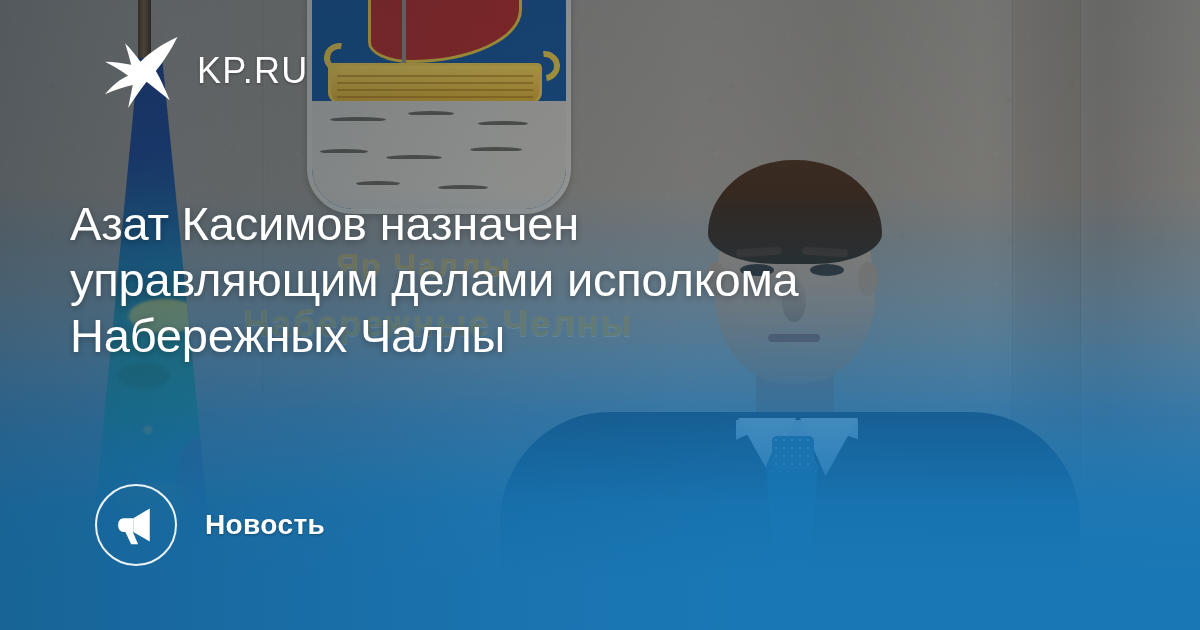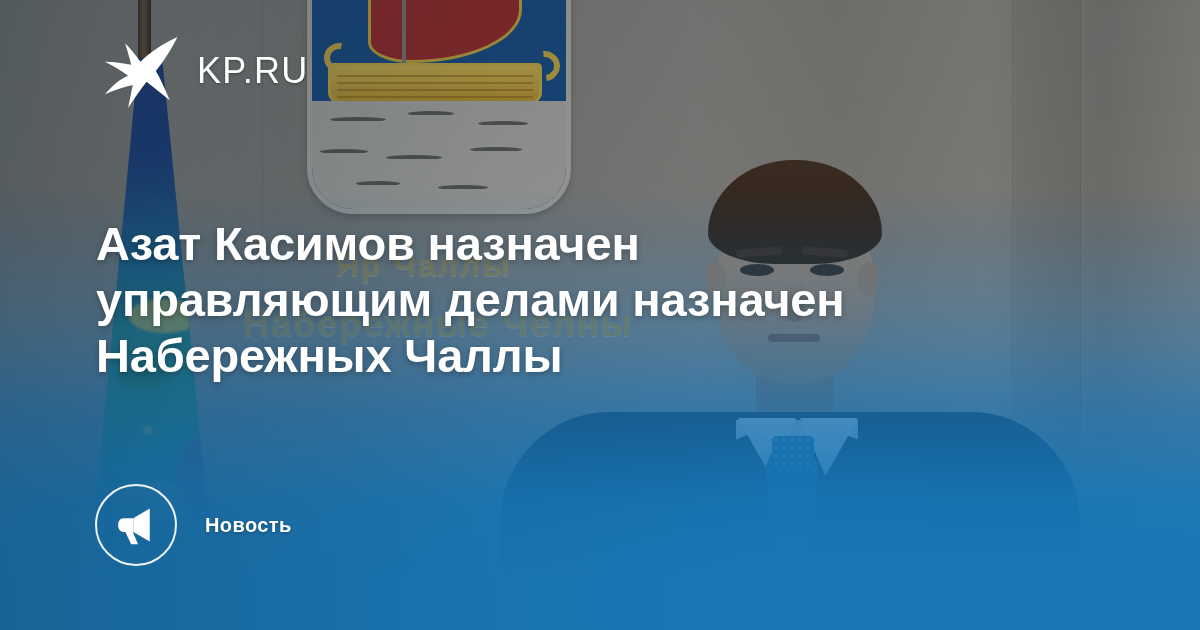--- a/index.html
+++ b/index.html
@@ -259,40 +259,39 @@
   .brand{ position:absolute; left:103px; top:34px; display:flex; align-items:center; }
   .bird{ width:78px; height:74px; display:block; }
   .brand-word{
     margin-left:16px;
     color:#fff; font-size:36px; letter-spacing:1.2px;
     font-weight:400; line-height:1;
     text-shadow:0 1px 3px rgba(0,0,0,.35);
   }
 
   .headline{
-    position:absolute; left:96px; top:196px; width:1010px;
+    position:absolute; left:70px; top:196px; width:1010px;
     color:#fff;
-    font-size:47px; font-weight:700; line-height:1.19;
+    font-size:47px; font-weight:400; line-height:1.19;
     letter-spacing:-.2px;
     text-shadow:0 2px 6px rgba(0,0,0,.30);
-    margin-top:20px;
   }
   .headline span{ display:block; white-space:nowrap; }
 
   .badge{ position:absolute; left:95px; top:484px; display:flex; align-items:center; }
   .badge-circle{
     width:82px; height:82px; border-radius:50%;
     border:2px solid rgba(255,255,255,.92);
     display:flex; align-items:center; justify-content:center;
     flex:0 0 auto;
   }
   .megaphone{ width:44px; height:44px; display:block; }
   .badge-label{
     margin-left:28px;
-    color:#fff; font-size:20px; font-weight:700; letter-spacing:.4px;
+    color:#fff; font-size:28px; font-weight:700; letter-spacing:.4px;
     text-shadow:0 1px 3px rgba(0,0,0,.30);
   }
 </style>
 </head>
 <body>
 
 <div class="card">
 
   <div class="photo">
 
@@ -368,21 +367,21 @@
         <path fill="#ffffff" d="M96 4 C78 12 60 24 48 36 C42 28 36 20 28 12 C32 24 34 32 36 40
           C26 38 14 36 2 36 C14 42 24 48 32 54 C22 58 12 66 2 78 C16 72 28 68 38 66
           C36 76 34 86 32 96 C40 84 48 72 56 62 C66 70 76 78 86 86 C80 72 74 58 68 48
           C78 36 88 20 96 4 Z"></path>
       </svg>
       <div class="brand-word">KP.RU</div>
     </div>
 
     <h1 class="headline">
       <span>Азат Касимов назначен</span>
-      <span>управляющим делами назначен</span>
+      <span>управляющим делами исполкома</span>
       <span>Набережных Чаллы</span>
     </h1>
 
     <div class="badge">
       <div class="badge-circle">
         <svg class="megaphone" viewBox="0 0 64 64" aria-hidden="true">
           <path fill="#ffffff" d="M52 8 L52 56 L28 42 L28 22 Z"></path>
           <path fill="#ffffff" d="M14 22 L28 22 L28 42 L14 42 C9 42 6 38 6 32 C6 26 9 22 14 22 Z"></path>
           <path fill="#ffffff" d="M16 41 L27 41 L35 60 L25 60 Z"></path>
         </svg>

